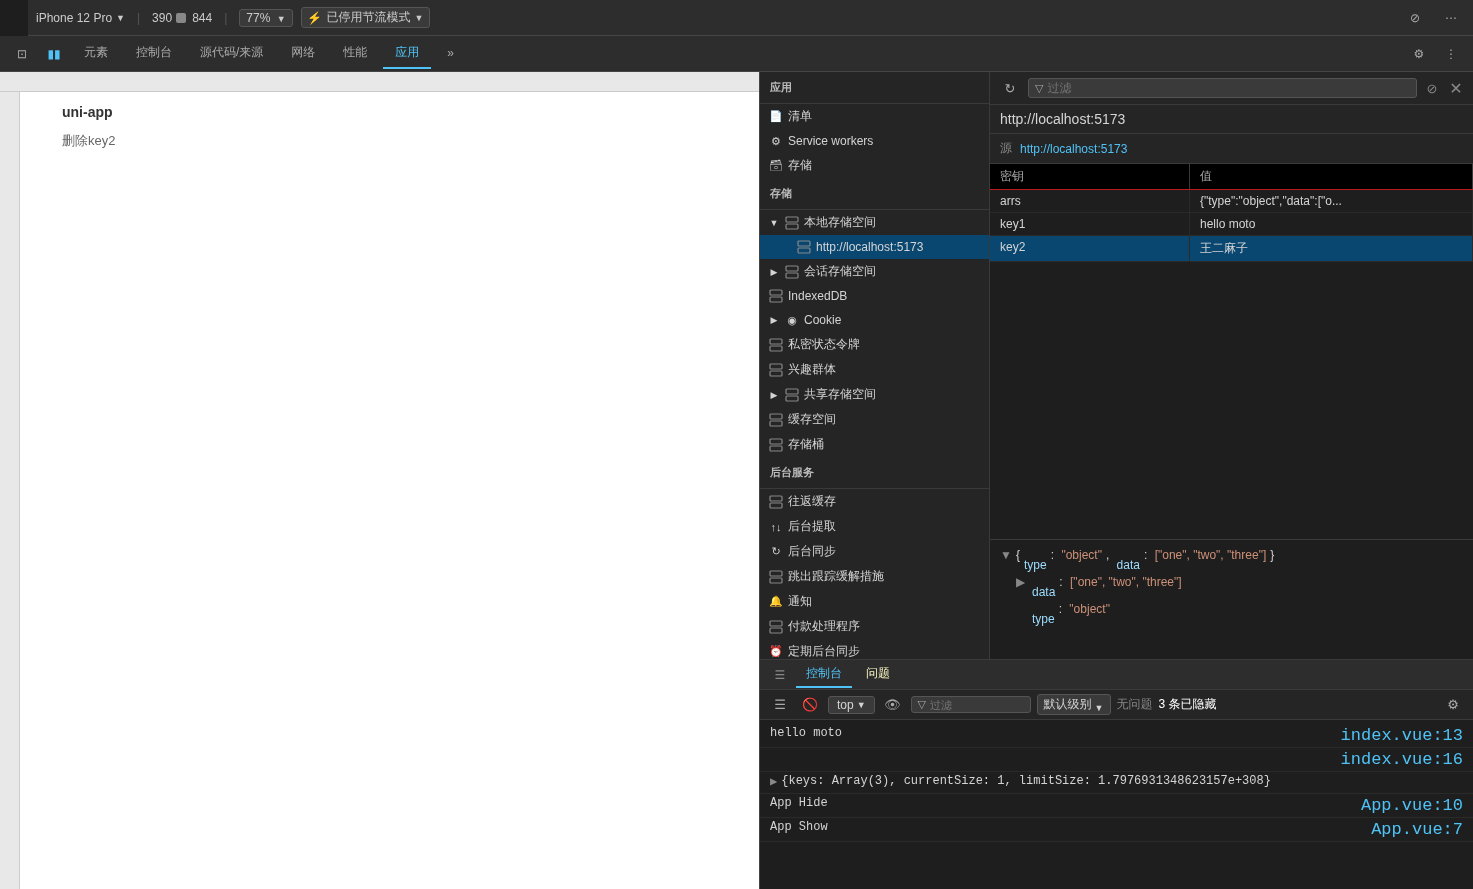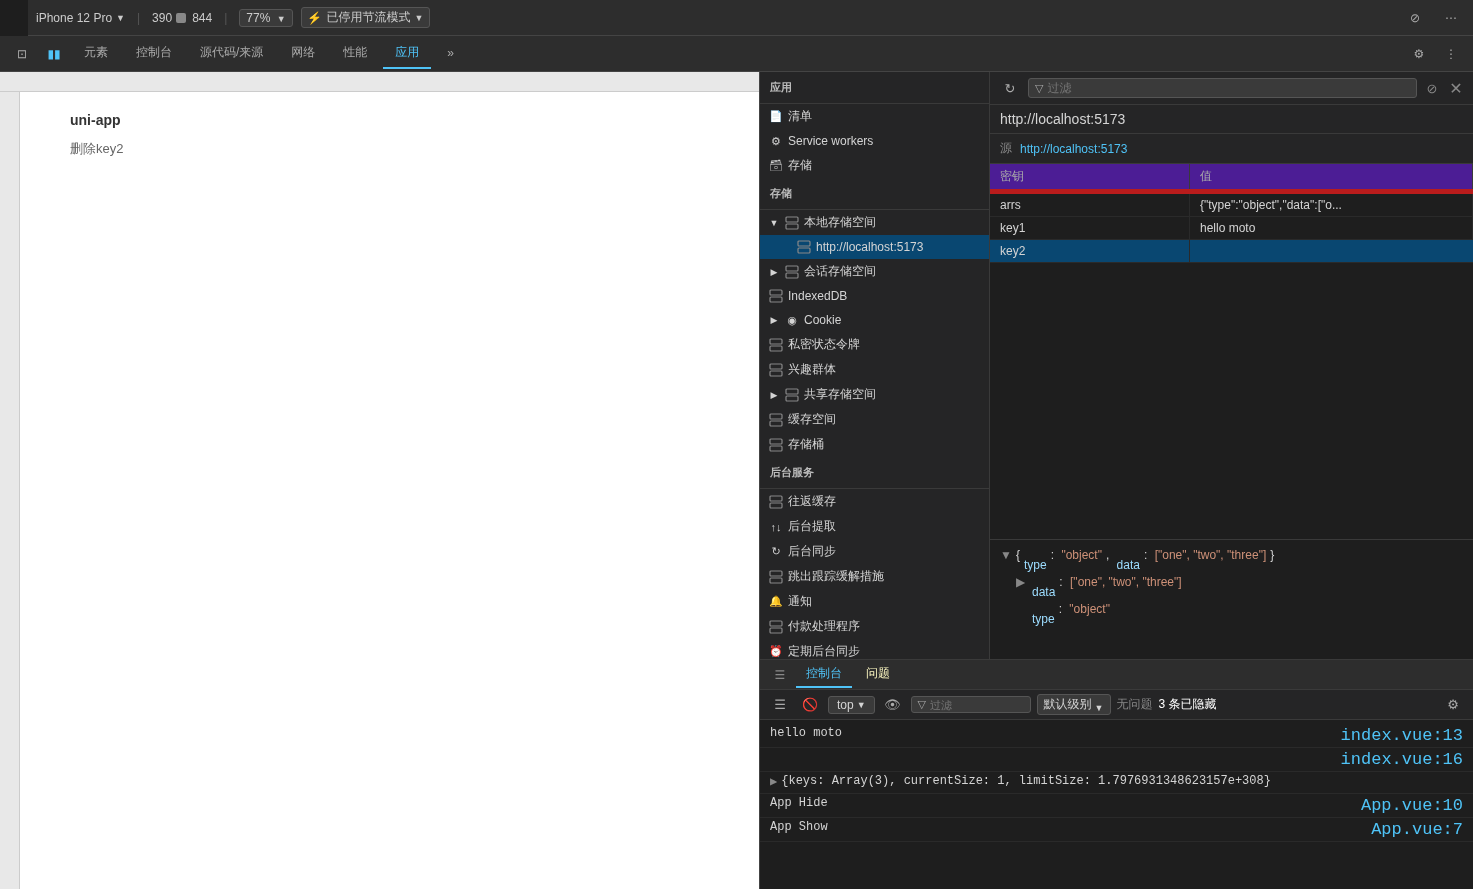--- a/index.html
+++ b/index.html
@@ -147,21 +147,21 @@
       background: #e8e8e8;
       border-right: 1px solid #ccc;
       flex-shrink: 0;
     }
     .phone-content {
       flex: 1;
       background: white;
       display: flex;
       flex-direction: column;
       align-items: center;
-      padding: 20px;
+      padding: 12px;
     }
     .phone-app-title {
       font-size: 14px;
       font-weight: bold;
       color: #333;
       margin-bottom: 12px;
       align-self: flex-start;
       margin-left: 30px;
     }
     .phone-text {
@@ -326,22 +326,22 @@
 
     
     .kv-table {
       flex: 1;
       overflow-y: auto;
       background: #1e1e1e;
     }
     .kv-table-header {
       display: grid;
       grid-template-columns: 200px 1fr;
-      background: #4c1d95;
-      border-bottom: 5px solid #b91c1c;
+      background: #000000;
+      border-bottom: 1px solid #b91c1c;
       position: sticky;
       top: 0;
     }
     .kv-table-header-cell {
       padding: 4px 10px;
       font-size: 12px;
       color: #aaa;
       border-right: 1px solid #3a3a3a;
     }
     .kv-row {
@@ -793,20 +793,21 @@
           <div class="kv-row">
             <div class="kv-cell">arrs</div>
             <div class="kv-cell">{"type":"object","data":["o...</div>
           </div>
           <div class="kv-row">
             <div class="kv-cell">key1</div>
             <div class="kv-cell">hello moto</div>
           </div>
           <div class="kv-row selected">
             <div class="kv-cell">key2</div>
+            <div class="kv-cell">王二麻子</div>
           </div>
         </div>
 
         <div class="preview-section">
           <div class="preview-tree-line">
             <span class="tree-arrow">▼</span>
             <span class="tree-brace">{</span>
             <span class="tree-key">type</span>
             <span>:&nbsp;</span>
             <span class="tree-value-str">"object"</span>

